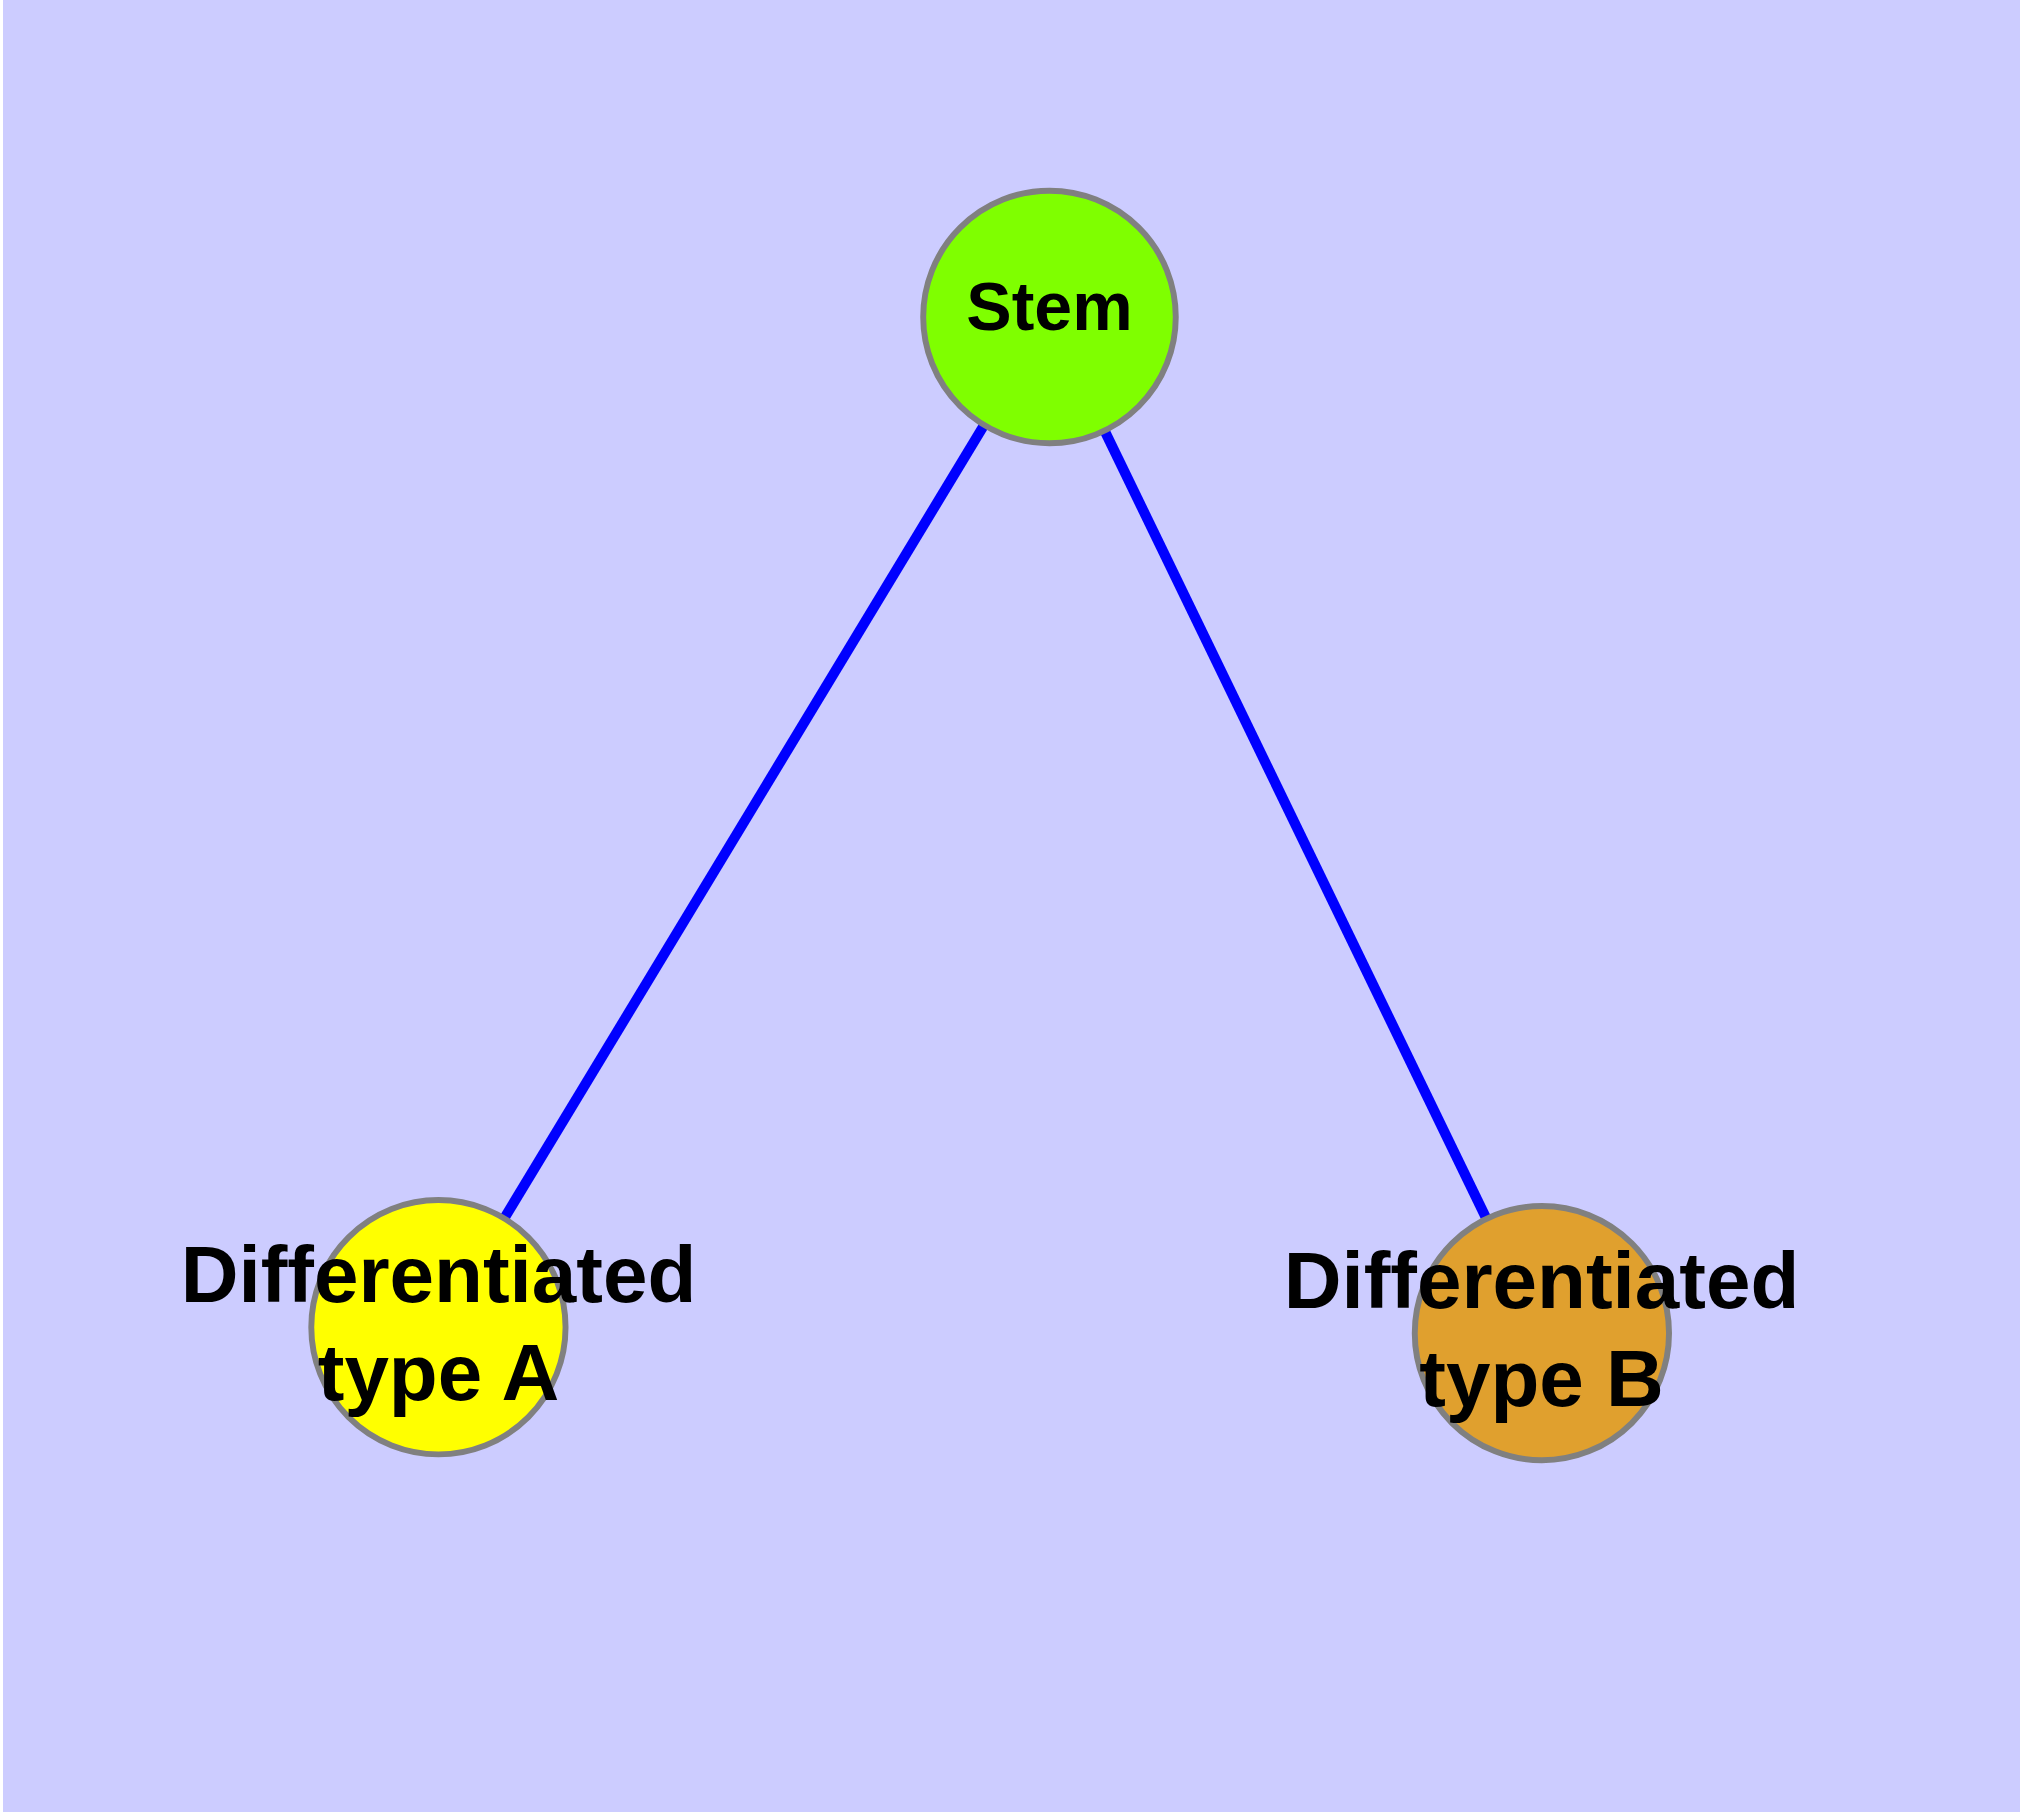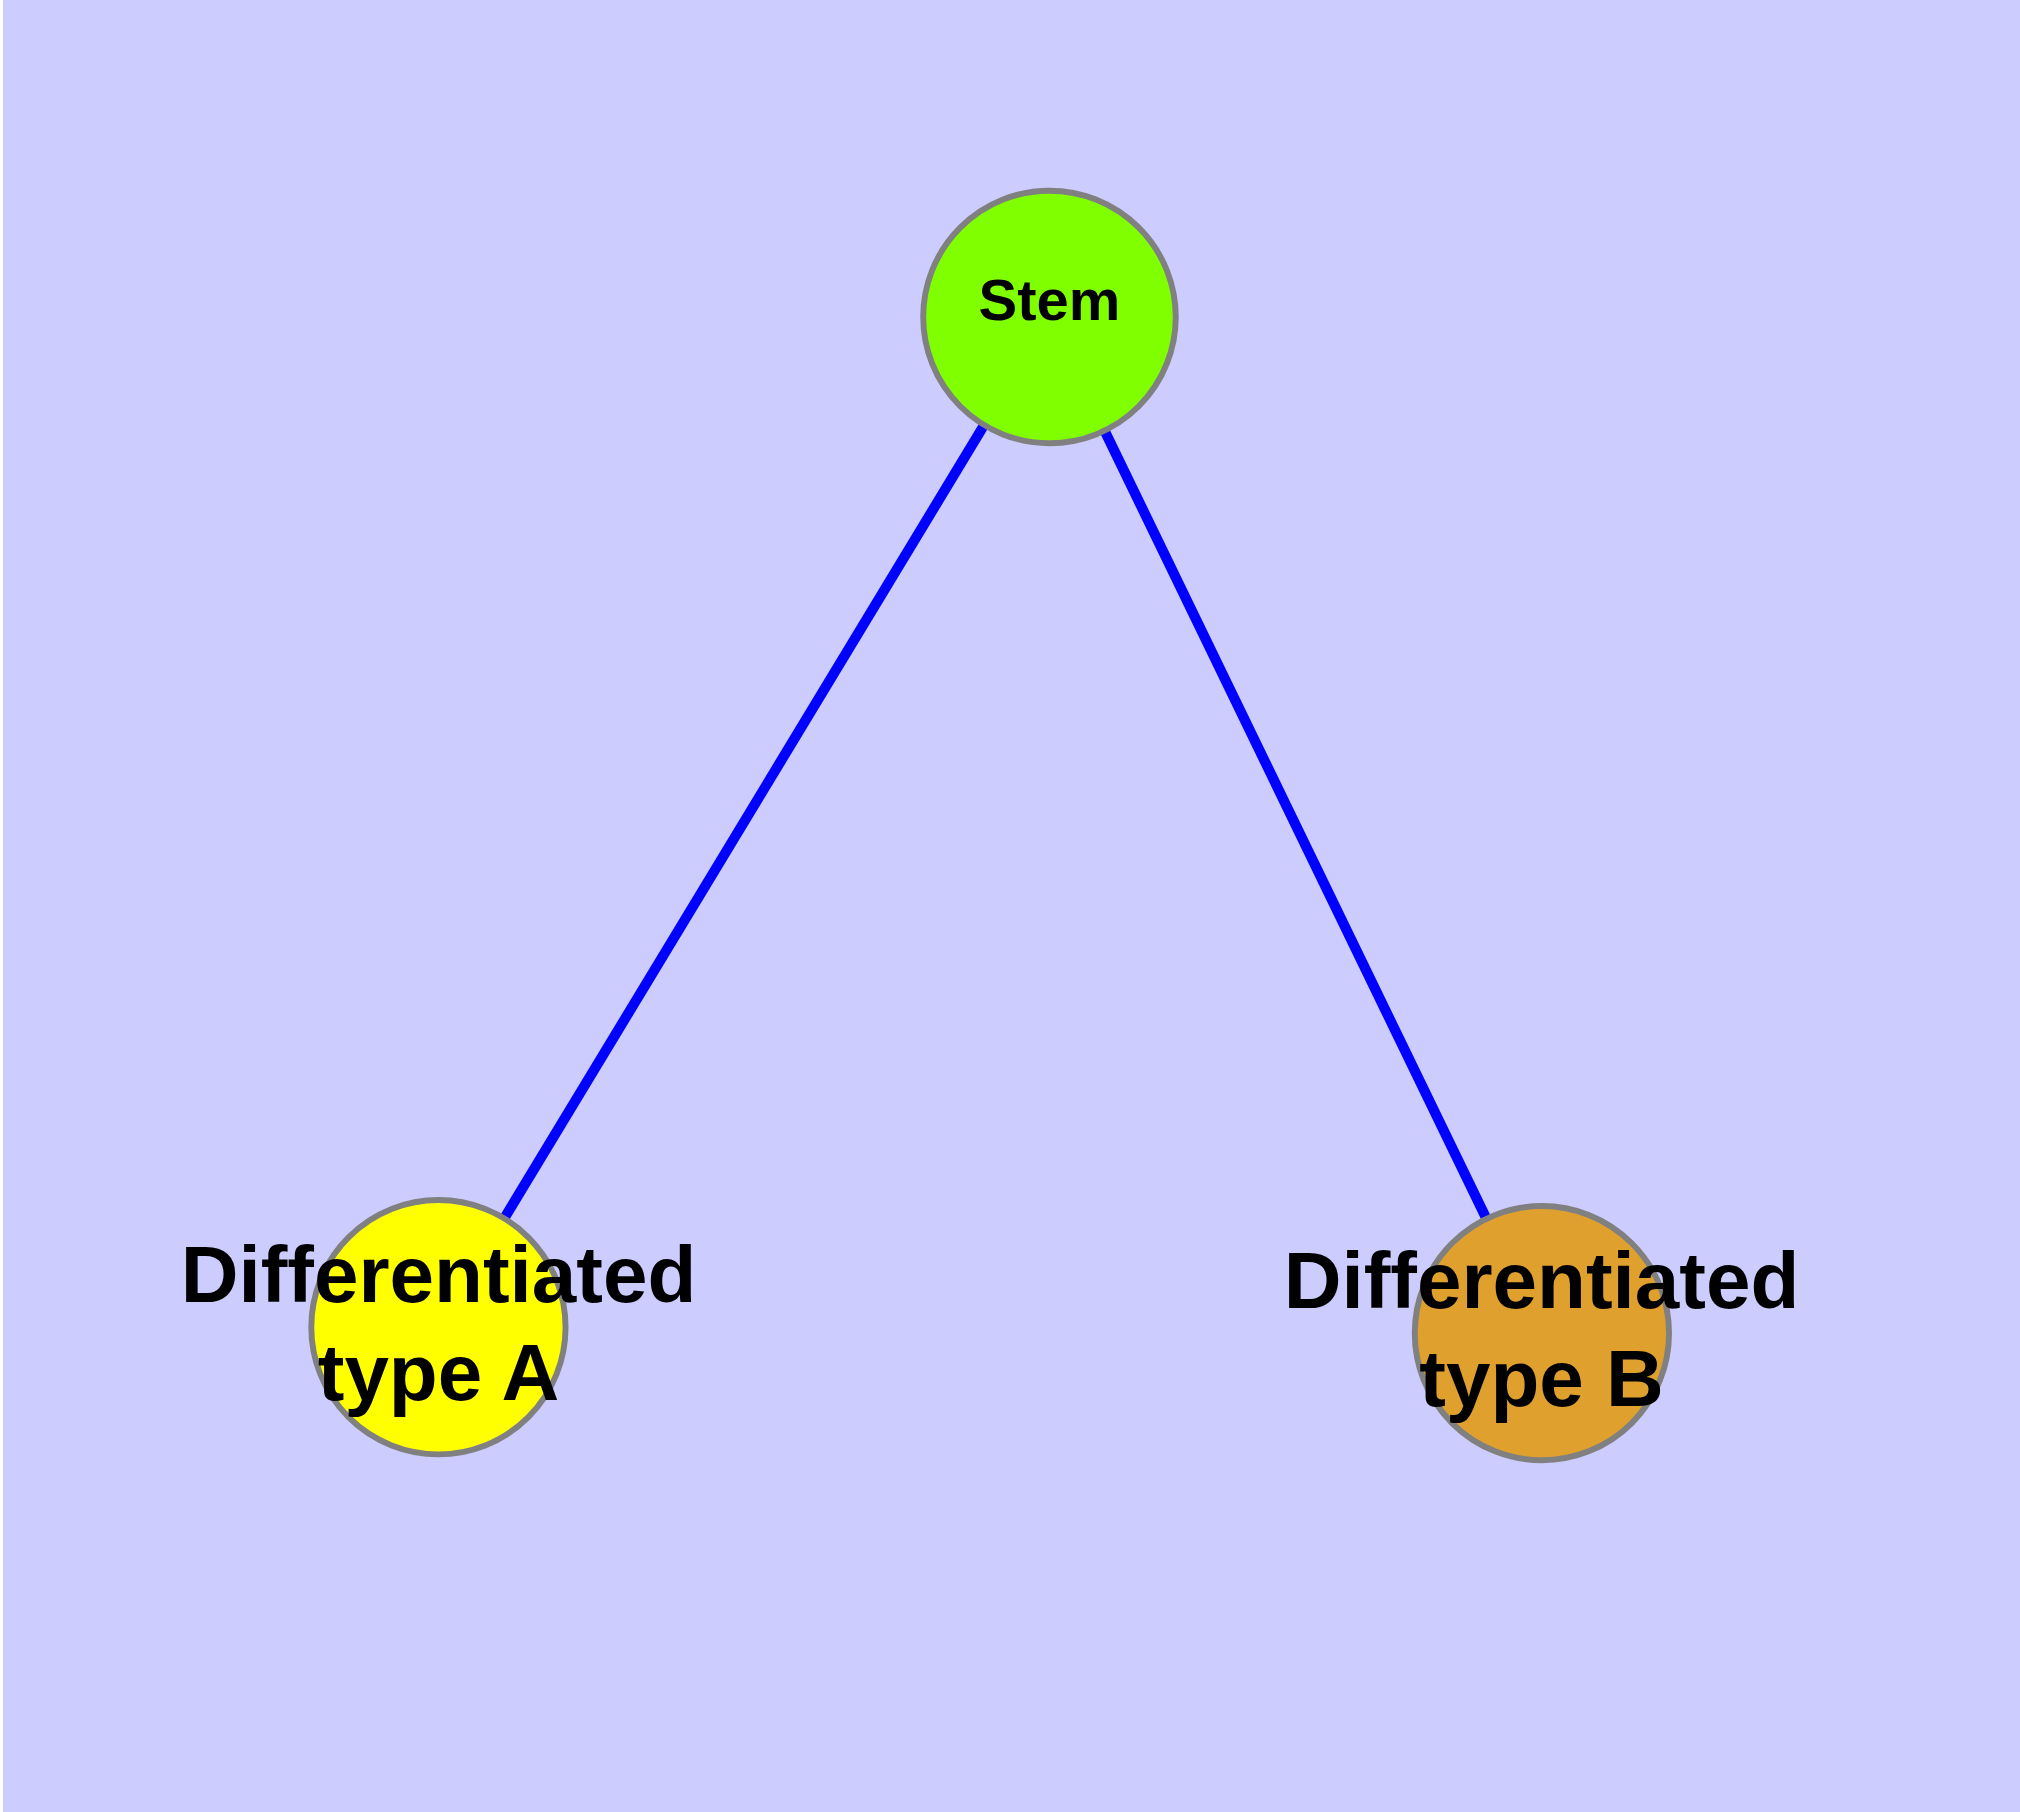--- a/index.html
+++ b/index.html
@@ -54,19 +54,19 @@
         <line x1="1238" y1="374" x2="1819" y2="1573" stroke="#0000ff" stroke-width="12" stroke-linecap="butt"></line>
       </g>
     <g id="node-layer">
         <circle cx="1238" cy="374" r="149" fill="#7fff00" stroke="#808080" stroke-width="7"></circle>
         <circle cx="517" cy="1566" r="150" fill="#ffff00" stroke="#808080" stroke-width="7"></circle>
         <circle cx="1819" cy="1573" r="150" fill="#e0a02e" stroke="#808080" stroke-width="7"></circle>
       </g>
   </svg>
 
   <div id="label-layer">
-      <div class="node-label" style="font-size: 58px; width: 1187px; left: 456px; top: 265px;"><div>Stem</div></div>
+      <div class="node-label" style="font-size: 68px; width: 1187px; left: 456px; top: 265px;"><div>Stem</div></div>
       <div class="node-label" style="font-size: 80px; width: 1187px; left: -155px; top: 1226px;"><div>Differentiated</div><div>type A</div></div>
       <div class="node-label" style="font-size: 80px; width: 1187px; left: 948px; top: 1232px;"><div>Differentiated</div><div>type B</div></div>
     </div>
 
 </div>
 
 
 </body></html>

